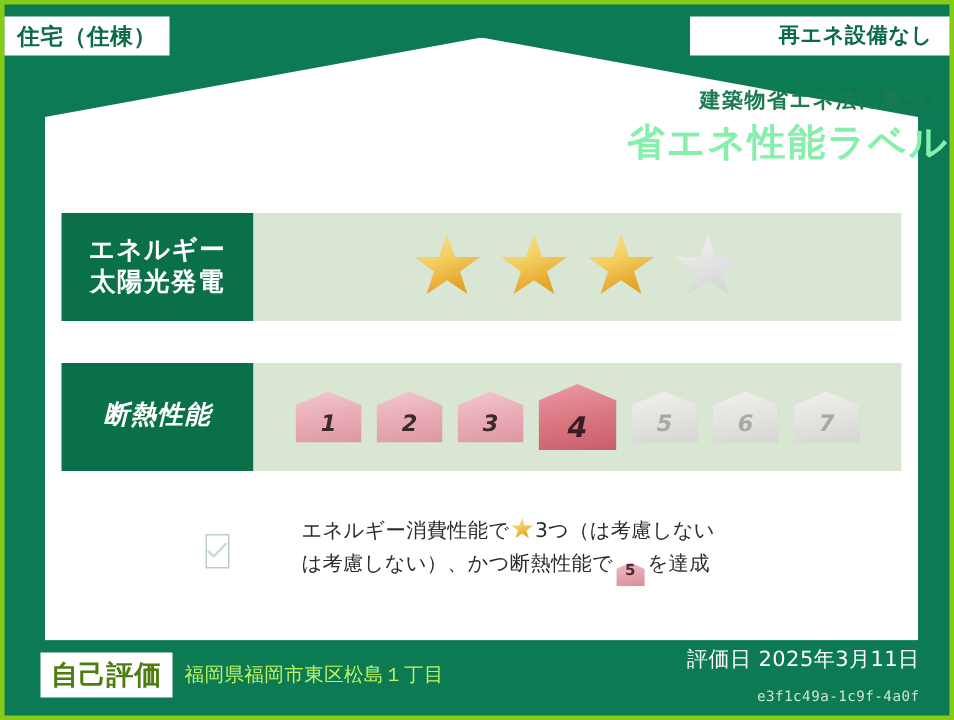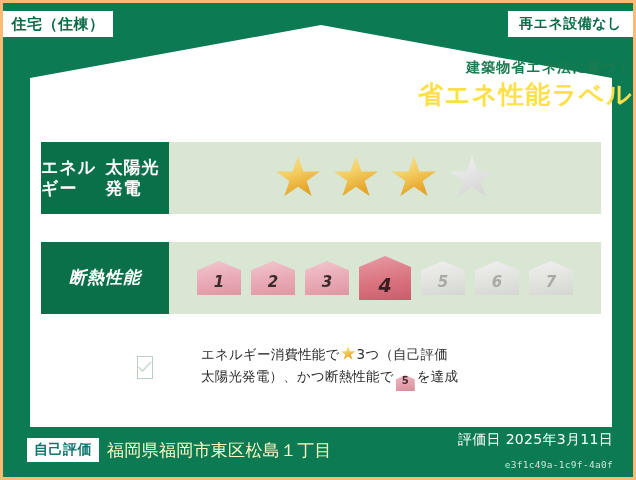--- a/index.html
+++ b/index.html
@@ -5,61 +5,61 @@
   html,body{margin:0;padding:0;}
   body{
     width:636px;height:480px;overflow:hidden;
     font-family:"DejaVu Sans","Liberation Sans",sans-serif;
     background:#0c7a52;
   }
   #label-root{
     position:relative;width:636px;height:480px;
     background:#0c7a52;
     box-sizing:border-box;
-    border:3px solid #fdba74;
+    border:3px solid #84cc16;
   }
   
   .corner-tag{
     position:absolute;background:#ffffff;color:#0b6b47;
     font-weight:bold;letter-spacing:0.5px;
     display:flex;align-items:center;justify-content:center;
     z-index:6;
   }
   #tag-housing{left:0px;top:8px;width:110px;height:26px;font-size:15px;}
-  #tag-renew{right:0px;top:8px;width:125px;height:26px;font-size:14px;}
+  #tag-renew{right:0px;top:8px;width:125px;height:26px;font-size:14px;padding-left:48px;}
 
   
   #white-panel{
     position:absolute;left:27px;top:22px;width:582px;height:402px;
     background:#ffffff;
     clip-path:polygon(0% 13.2%, 50% 0%, 100% 13.2%, 100% 100%, 0% 100%);
     z-index:2;
   }
   #title-block{
     position:absolute;left:0;right:0;top:57px;text-align:right;z-index:4;
   }
   #title-sub{
     font-size:14px;font-weight:bold;color:#1b7a4f;letter-spacing:1px;
     line-height:1.1;
   }
   #title-main{
-    font-size:25px;font-weight:bold;color:#fde047;letter-spacing:1.5px;
+    font-size:25px;font-weight:bold;color:#86efac;letter-spacing:1.5px;
     margin-top:6px;line-height:1.1;
   }
 
   
   .perf-row{
     position:absolute;left:38px;width:560px;height:72px;z-index:4;
     display:flex;align-items:stretch;
   }
   #row-energy{top:139px;}
   #row-insul{top:239px;font-style:italic;}
   .perf-label{
     width:128px;background:#0a7049;color:#ffffff;
-    display:flex;flex-direction:row;align-items:center;justify-content:center;
+    display:flex;flex-direction:column;align-items:center;justify-content:center;
     font-weight:bold;font-size:17px;line-height:1.25;letter-spacing:1px;
     flex:0 0 128px;
   }
   .perf-content{
     flex:1;background:#d9e6d4;
     display:flex;align-items:center;justify-content:center;
     gap:6px;
   }
 
   
@@ -125,24 +125,24 @@
   }
   .inline-house i{font-style:normal;padding-bottom:1px;}
 
   
   #footer{
     position:absolute;left:0;right:0;bottom:0;height:54px;z-index:5;
     display:flex;align-items:center;
   }
   #footer-left{display:flex;align-items:center;padding-left:24px;gap:8px;}
   #self-eval{
-    background:#ffffff;color:#0f766e;font-weight:bold;font-size:14px;
+    background:#ffffff;color:#4d7c0f;font-weight:bold;font-size:18px;
     padding:3px 7px;letter-spacing:0.5px;
   }
-  #address{color:#fef9c3;font-size:17px;letter-spacing:0.3px;}
+  #address{color:#bef264;font-size:13px;letter-spacing:0.3px;}
   #footer-right{
     margin-left:auto;padding-right:20px;text-align:right;color:#ffffff;
   }
   #eval-date{font-size:14px;letter-spacing:0.3px;}
   #label-id{
     font-size:9.5px;color:#cfe3d8;letter-spacing:0.3px;margin-top:10px;
     font-family:"DejaVu Sans Mono","Liberation Mono",monospace;
   }
 </style>
 </head>
@@ -210,22 +210,22 @@
   <div id="zeh-section">
     <div id="zeh-mark">
       <div id="zeh-box">
         <svg width="14" height="12" viewBox="0 0 14 12" aria-hidden="true">
           <polyline points="1,6.5 4.5,10 12.5,1.5" fill="none" stroke="#c9d9d0" stroke-width="1.6" stroke-linecap="round" stroke-linejoin="round"></polyline>
         </svg>
       </div>
       <div id="zeh-text">ZEH水準</div>
     </div>
     <div id="zeh-desc">
-      <span>エネルギー消費性能で</span><span class="inline-star"></span><span>3つ（自己評価</span><br>
-      <span>太陽光発電）、かつ断熱性能で</span><span class="inline-house">
+      <span>エネルギー消費性能で</span><span class="inline-star"></span><span>3つ（は考慮しない</span><br>
+      <span>は考慮しない）、かつ断熱性能で</span><span class="inline-house">
           <i>5</i>
         </span><span>を達成</span>
     </div>
   </div>
 
   <div id="footer">
     <div id="footer-left">
       <div id="self-eval">自己評価</div>
       <div id="address">福岡県福岡市東区松島１丁目</div>
     </div>

